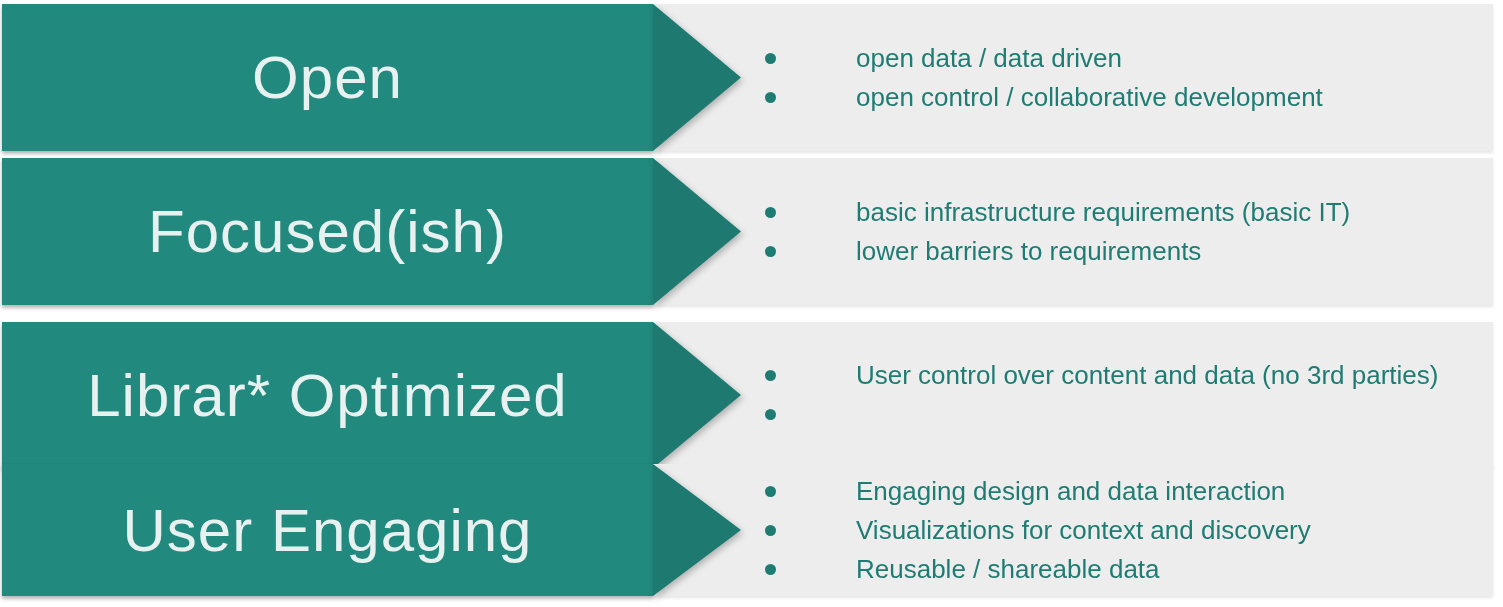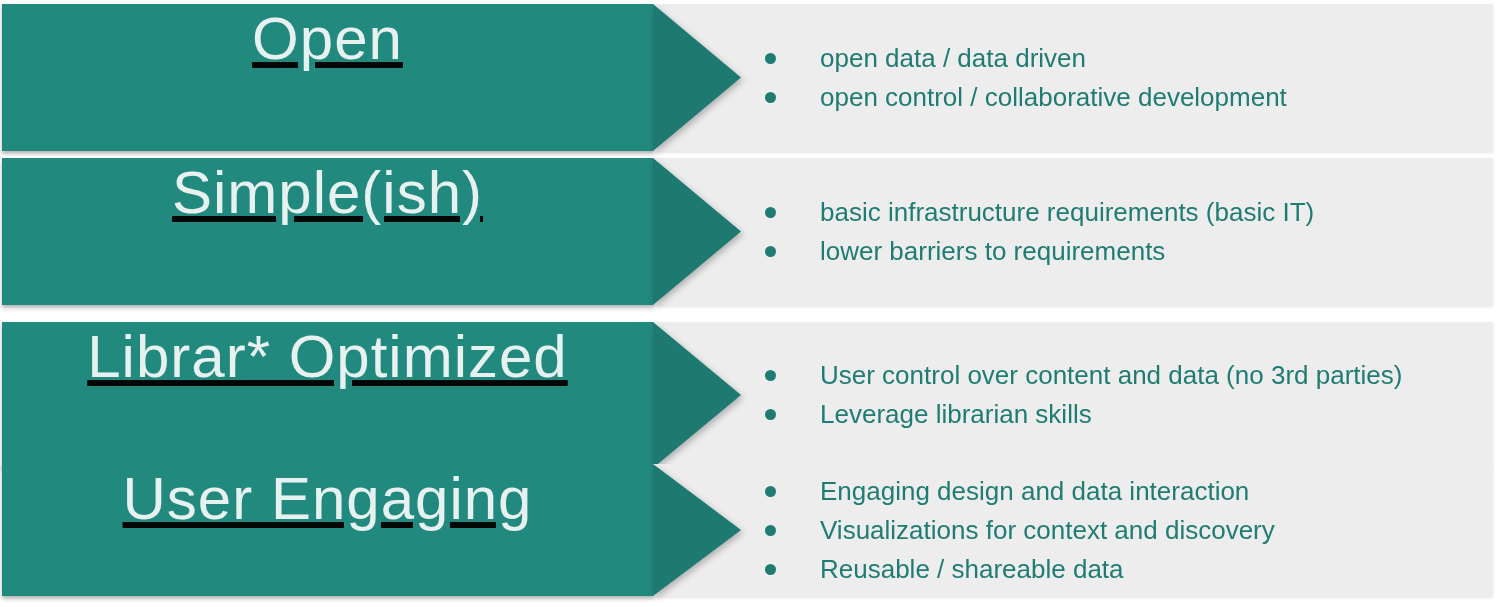--- a/index.html
+++ b/index.html
@@ -42,24 +42,23 @@
     width: 740px;
   }
   .arrow-rect {
     position: absolute;
     left: 0;
     top: 0;
     bottom: 0;
     width: 651px;
     background: var(--arrow-body-color, #21897e);
     display: flex;
-    align-items: flex-start;
+    align-items: center;
     justify-content: center;
     box-shadow: 0 3px 4px rgba(0,0,0,0.22);
-    text-decoration: underline;
   }
   .arrow-head-wrap {
     position: absolute;
     left: 651px;
     top: 0;
     bottom: 0;
     width: 88px;
     filter: drop-shadow(2px 3px 3px rgba(0,0,0,0.25));
   }
   .arrow-head {
@@ -86,20 +85,21 @@
     padding: 0;
     list-style: none;
     display: flex;
     flex-direction: column;
     justify-content: center;
   }
   .bullet {
     display: flex;
     align-items: center;
     height: 39px;
+    gap: 36px;
   }
   .dot {
     flex: none;
     width: 11px;
     height: 11px;
     border-radius: 50%;
     background: var(--bullet-color, #1f7c73);
     margin-right: 44px;
   }
   .bullet-text {
@@ -133,21 +133,21 @@
         <span class="dot"></span>
         <span class="bullet-text">open control / collaborative development</span>
       </li>
     </ul>
   </div>
 
   <div class="row row-1">
     <div class="row-bg"></div>
     <div class="arrow">
       <div class="arrow-rect">
-        <span class="arrow-title">Simple(ish)</span>
+        <span class="arrow-title">Focused(ish)</span>
       </div>
       <div class="arrow-head-wrap">
           <div class="arrow-head"></div>
         </div>
     </div>
     <ul class="bullets">
       <li class="bullet">
         <span class="dot"></span>
         <span class="bullet-text">basic infrastructure requirements (basic IT)</span>
       </li>
@@ -168,21 +168,20 @@
           <div class="arrow-head"></div>
         </div>
     </div>
     <ul class="bullets">
       <li class="bullet">
         <span class="dot"></span>
         <span class="bullet-text">User control over content and data (no 3rd parties)</span>
       </li>
       <li class="bullet">
         <span class="dot"></span>
-        <span class="bullet-text">Leverage librarian skills</span>
       </li>
     </ul>
   </div>
 
   <div class="row row-3">
     <div class="row-bg"></div>
     <div class="arrow">
       <div class="arrow-rect">
         <span class="arrow-title">User Engaging</span>
       </div>

